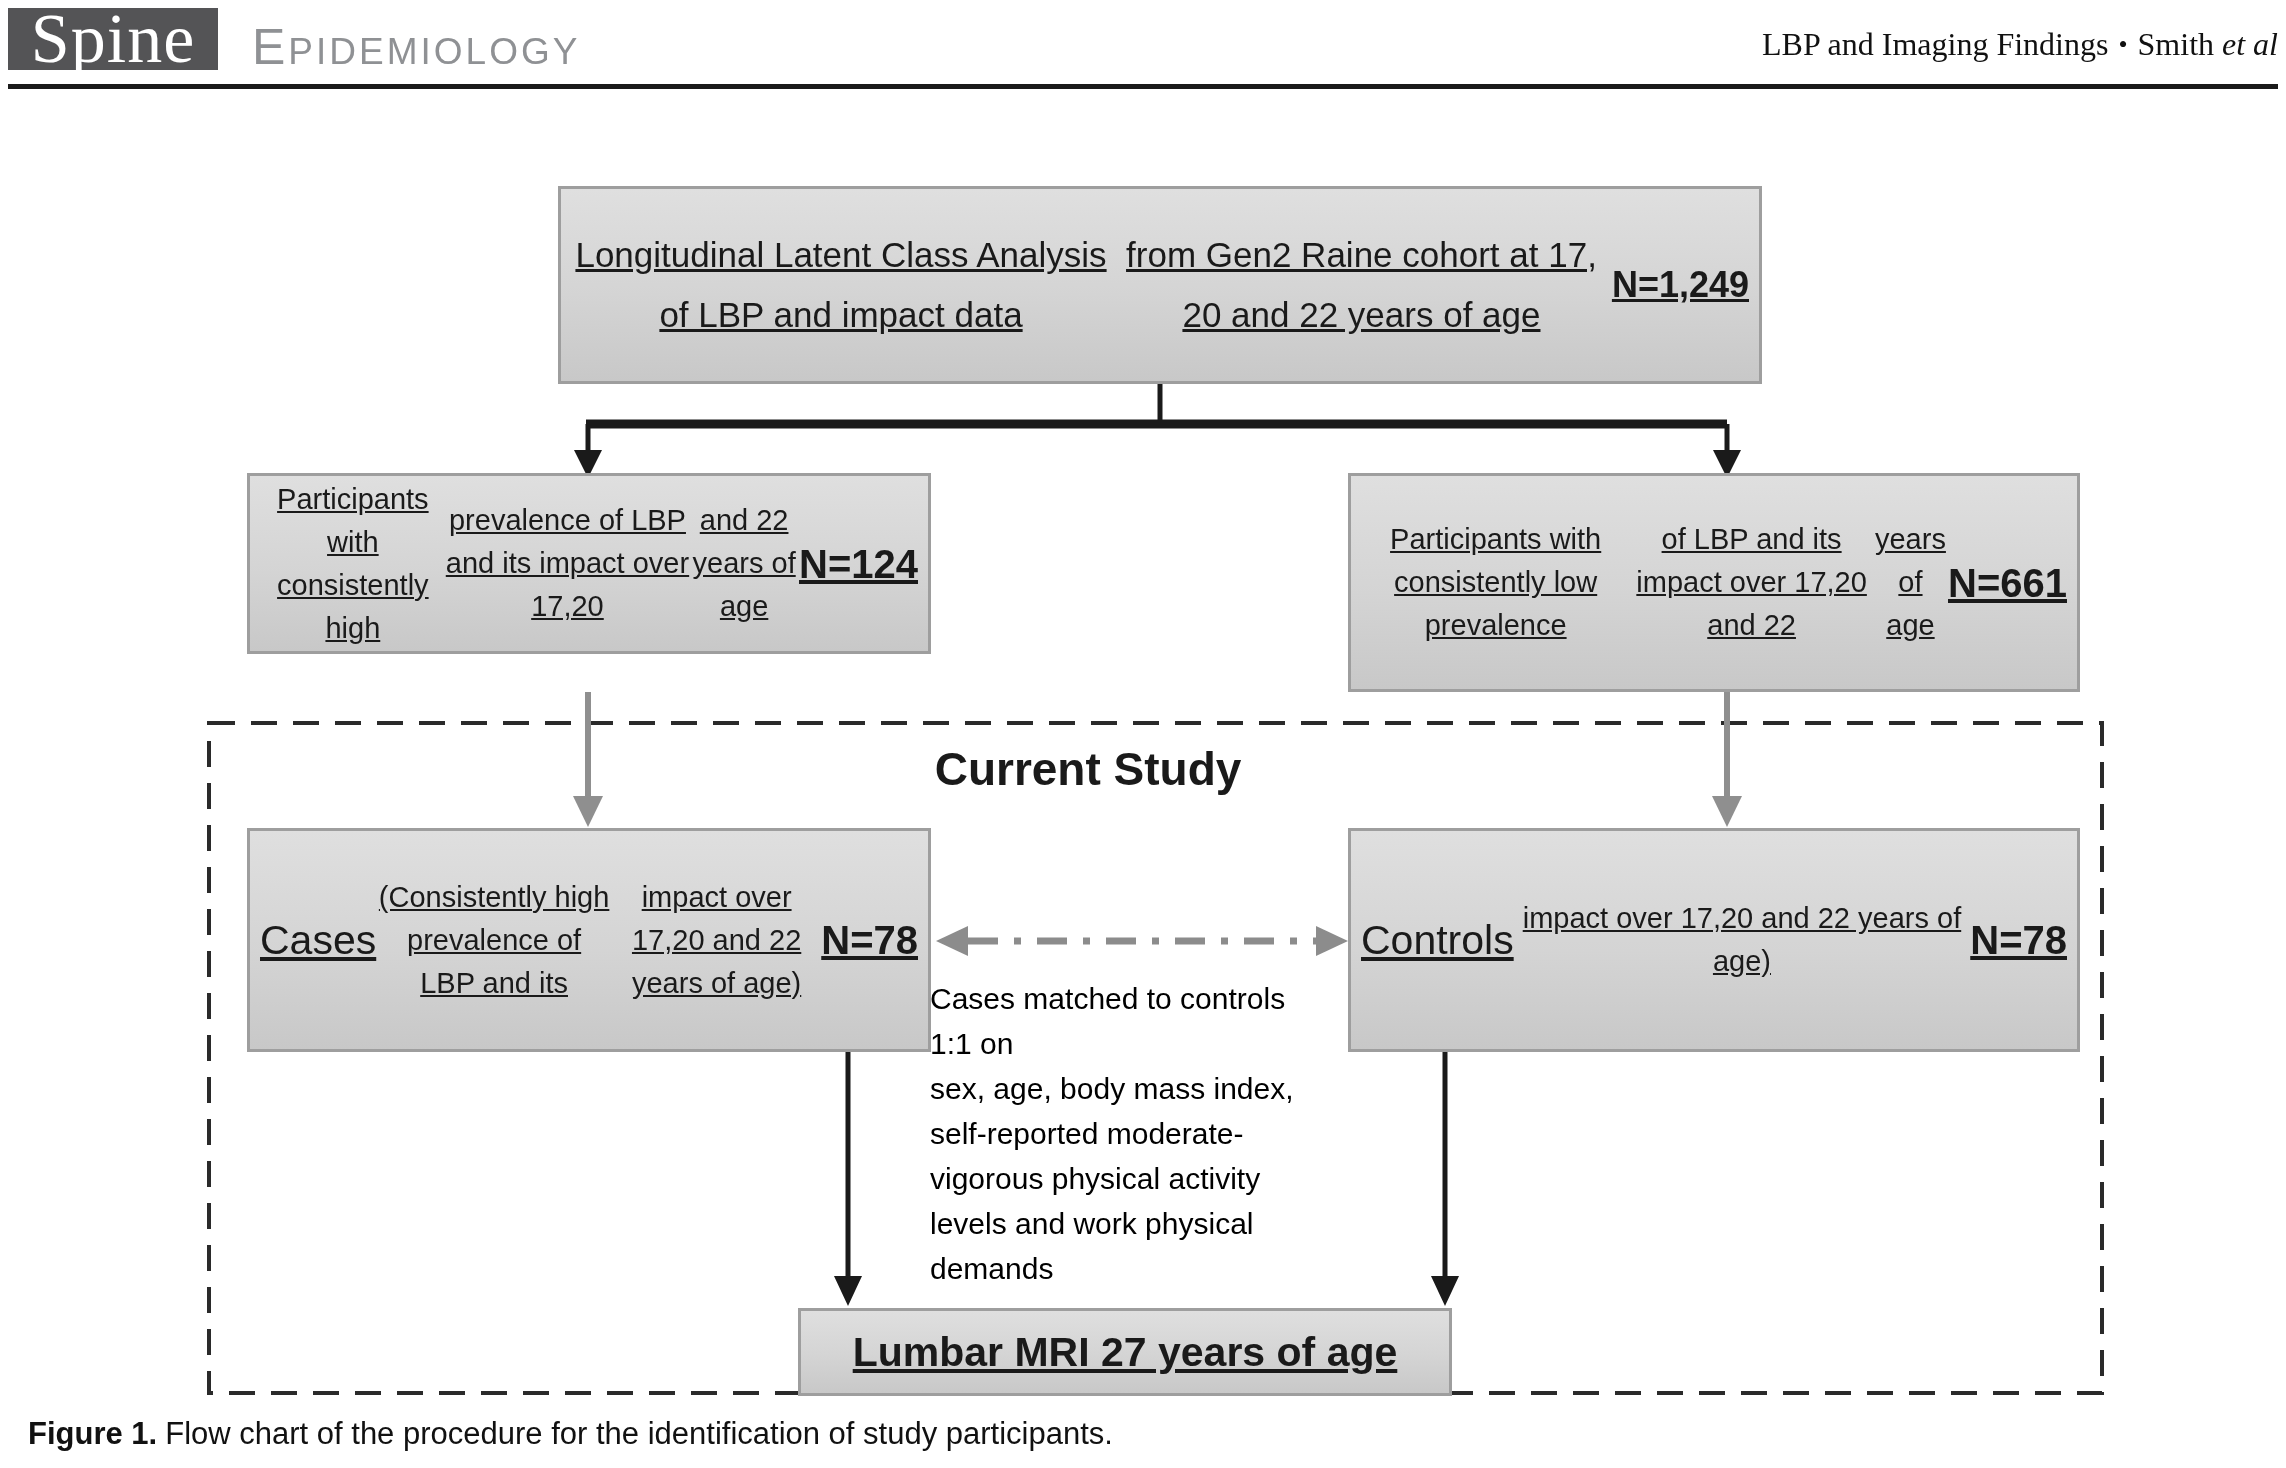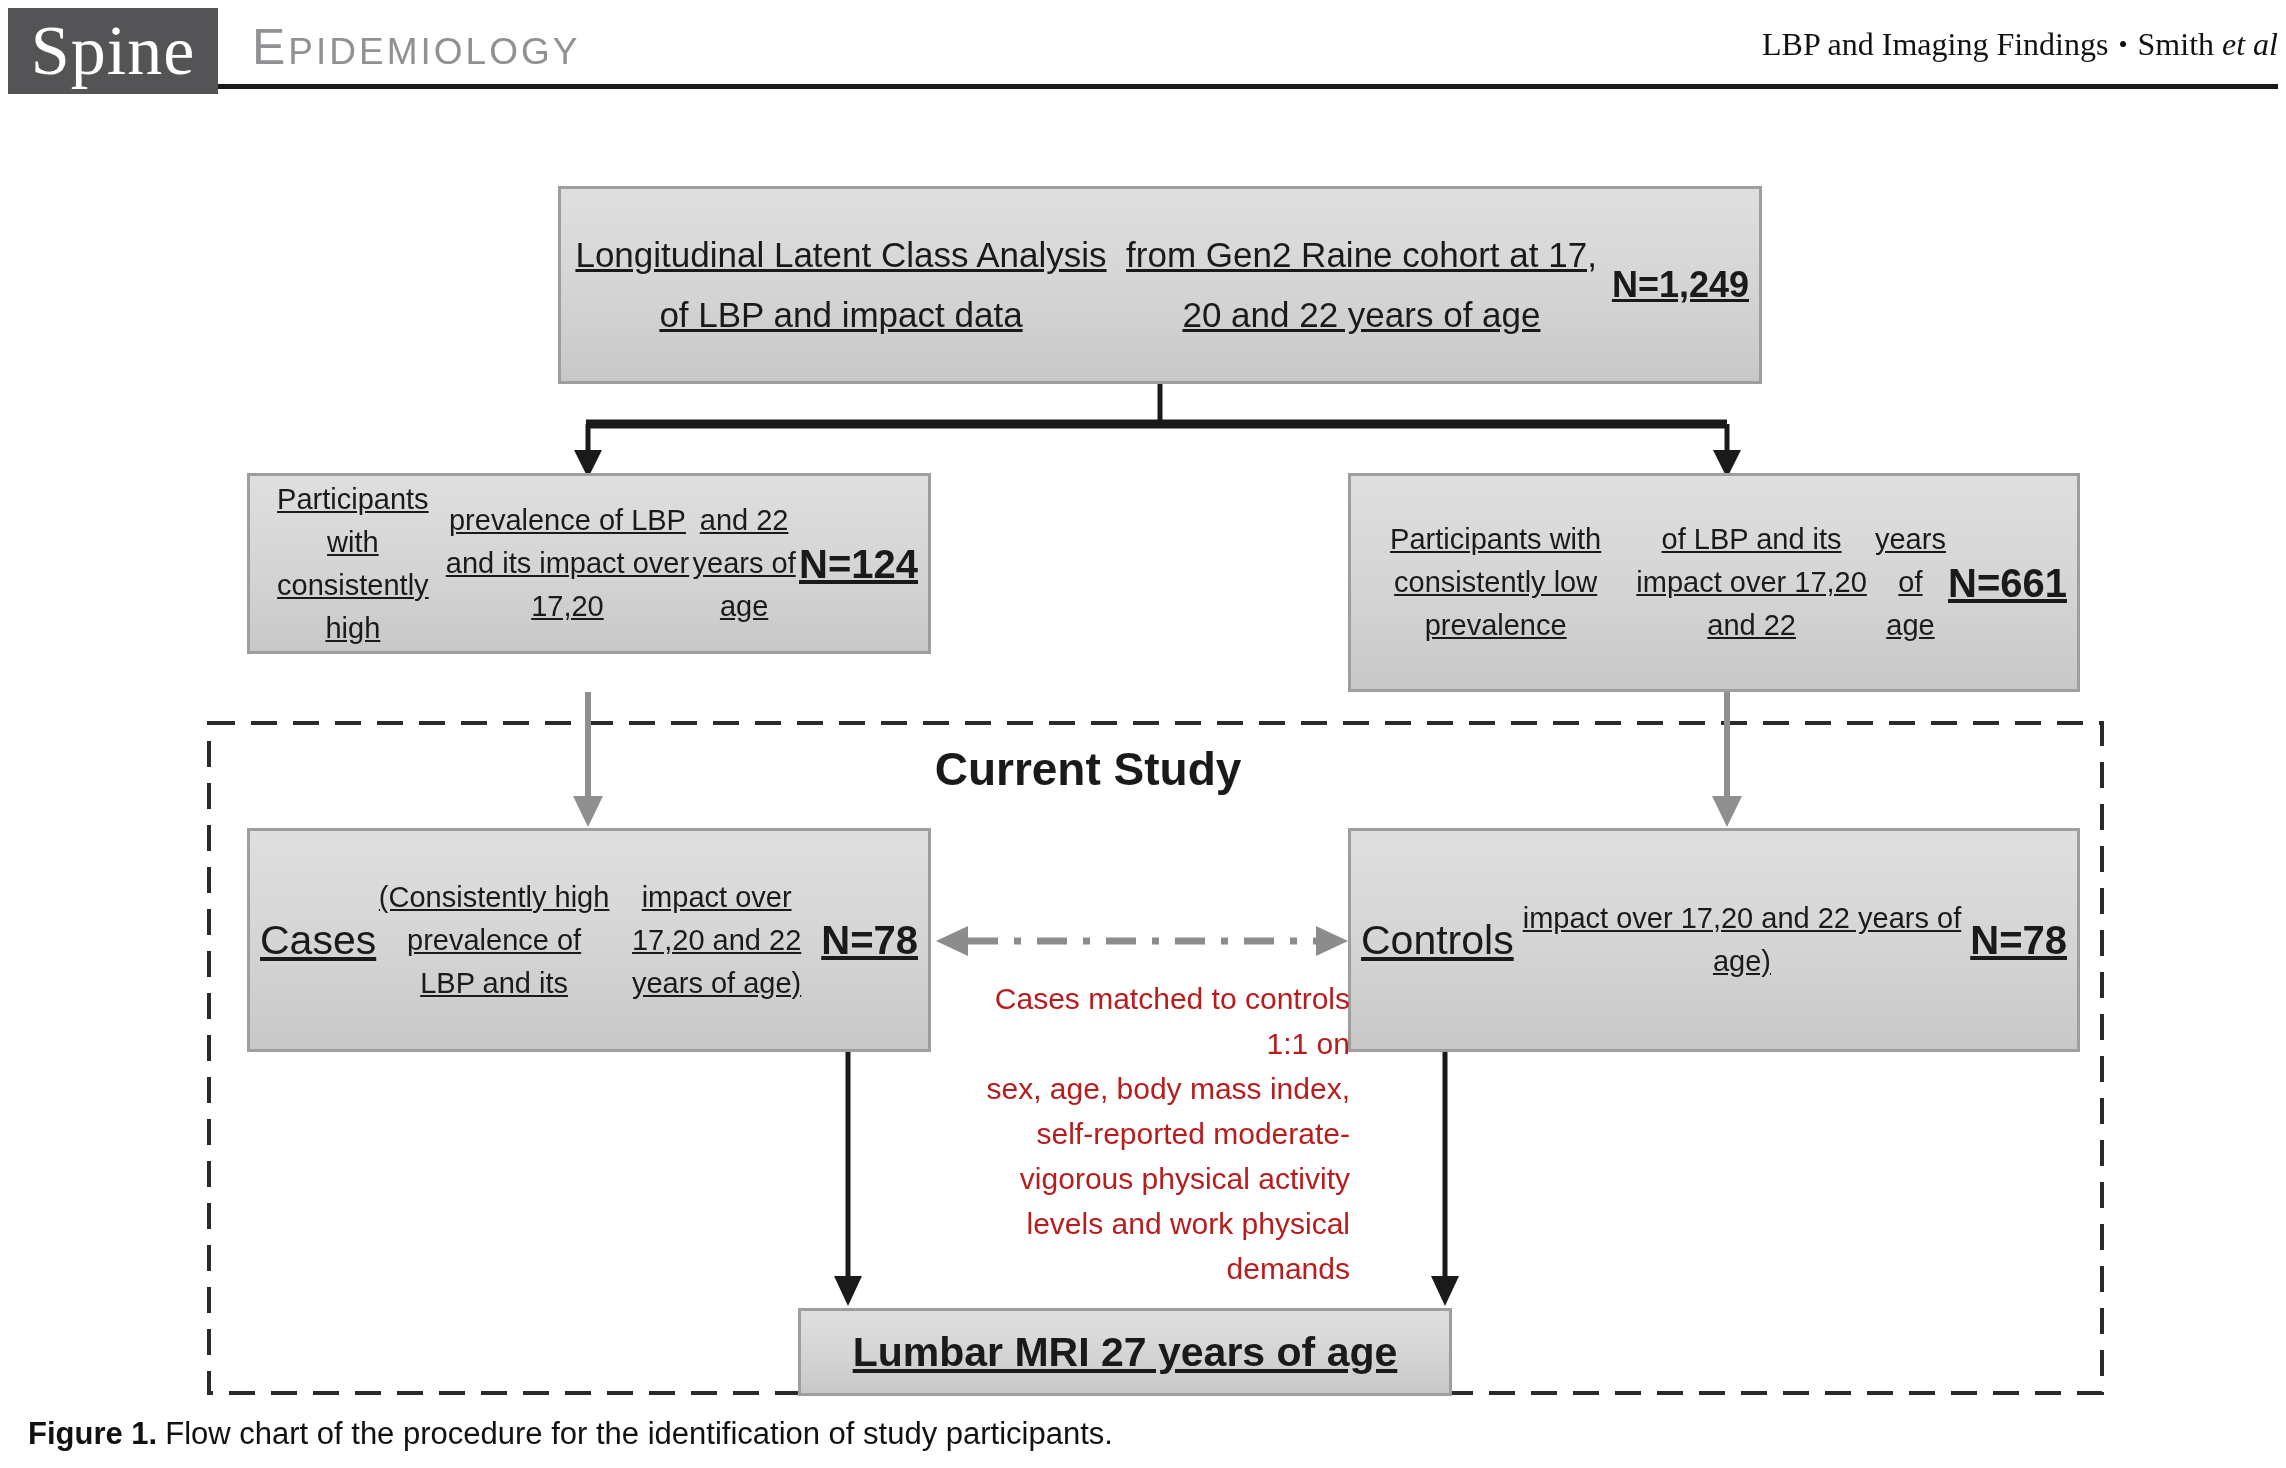--- a/index.html
+++ b/index.html
@@ -3,21 +3,21 @@
 <meta charset="utf-8">
 <style>
   html,body{margin:0;padding:0;}
   body{
     width:2286px;height:1468px;position:relative;background:#ffffff;overflow:hidden;
     font-family:"Liberation Sans",sans-serif;color:#1a1a1a;
   }
   
   .header-rule{position:absolute;left:8px;top:84px;width:2270px;height:5px;background:#1a1a1a;z-index:1;}
   .logo-box{
-    position:absolute;left:8px;top:8px;width:210px;height:86px;background:#545456;z-index:2;
+    position:absolute;left:8px;top:8px;width:210px;height:62px;background:#545456;z-index:2;
     display:flex;align-items:center;justify-content:center;
   }
   .logo-text{font-family:"Liberation Serif",serif;font-weight:400;font-size:70px;color:#ffffff;letter-spacing:1px;line-height:1;}
   .section-label{position:absolute;left:252px;top:22px;color:#8f9194;letter-spacing:3px;white-space:nowrap;}
   .section-label .big{font-size:50px;line-height:1;}
   .section-label .rest{font-size:37px;line-height:1;}
   .running-head{
     position:absolute;right:8px;top:26px;text-align:right;white-space:nowrap;
     font-family:"Liberation Serif",serif;font-size:32px;color:#111111;
   }
@@ -48,22 +48,22 @@
   .cc-box .nval{font-size:40px;line-height:54px;font-weight:700;}
 
   .mri-box{left:798px;top:1308px;width:654px;height:88px;}
   .mri-box .mri-label{font-size:41px;font-weight:700;line-height:1;}
 
   .current-study{
     position:absolute;left:208px;top:742px;width:1760px;text-align:center;z-index:2;
     font-size:46px;font-weight:700;color:#1a1a1a;
   }
   .match-note{
-    position:absolute;left:930px;top:976px;width:420px;text-align:right;z-index:2;
-    color:#b91c1c;font-size:30px;line-height:45px;
+    position:absolute;left:930px;top:976px;width:420px;text-align:left;z-index:2;
+    color:#000000;font-size:30px;line-height:45px;
   }
   
   .connector-svg{position:absolute;left:0;top:0;z-index:1;pointer-events:none;}
 
   
   .caption{position:absolute;left:28px;top:1416px;font-size:31px;color:#111111;white-space:nowrap;}
   .caption .cap-label{font-weight:700;margin-right:8px;}
 </style>
 </head>
 <body>

